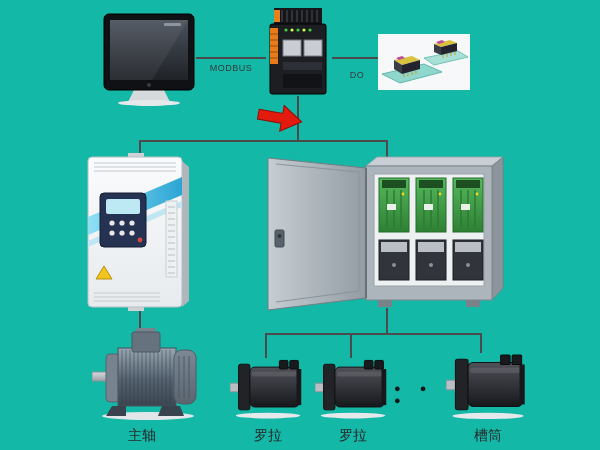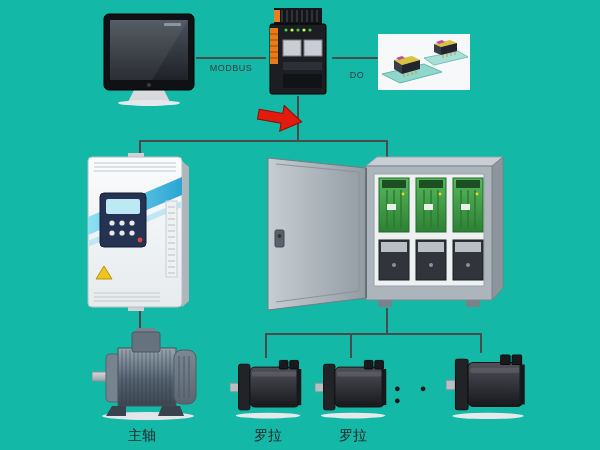--- a/index.html
+++ b/index.html
@@ -329,14 +329,15 @@
     <rect x="52" y="4" width="9" height="9" rx="1" fill="#191a1d" stroke="#0a0b0c"></rect>
     <rect x="63" y="4" width="9" height="9" rx="1" fill="#191a1d" stroke="#0a0b0c"></rect>
     <rect x="70" y="13" width="5" height="38" fill="#17181b"></rect>
   </svg>
 
   <div class="dots">● ● ●</div>
 
   <div class="cap" style="left:112px;top:427px;width:60px;">主轴</div>
   <div class="cap" style="left:238px;top:427px;width:60px;">罗拉</div>
   <div class="cap" style="left:323px;top:427px;width:60px;">罗拉</div>
+  <div class="cap" style="left:456px;top:427px;width:64px;">槽筒</div>
 
 </div>
 
 </body></html>

